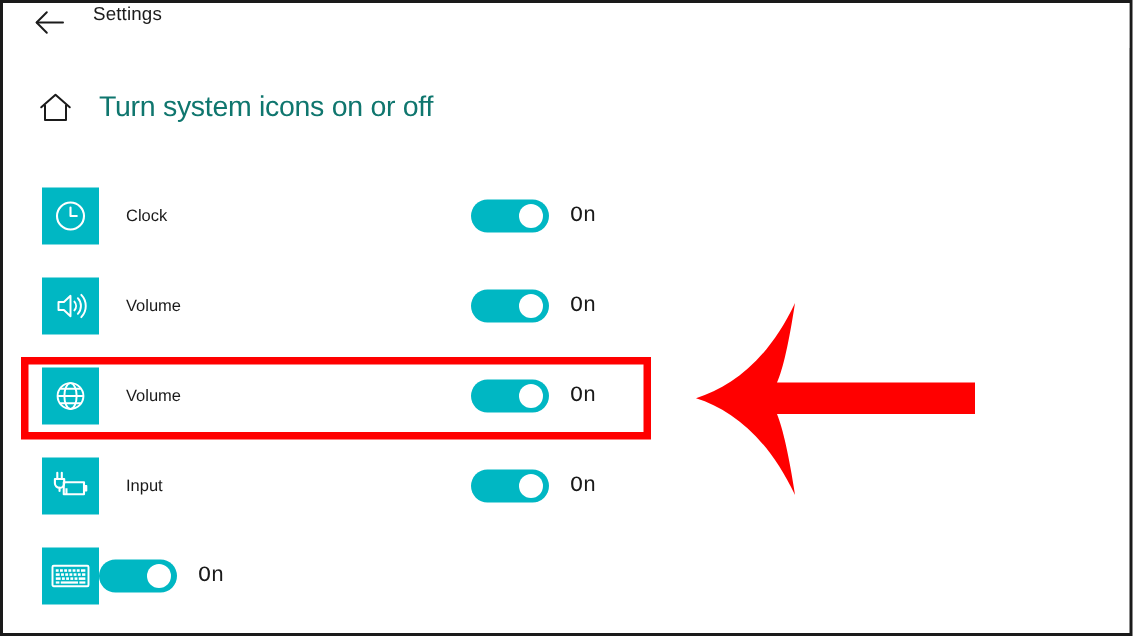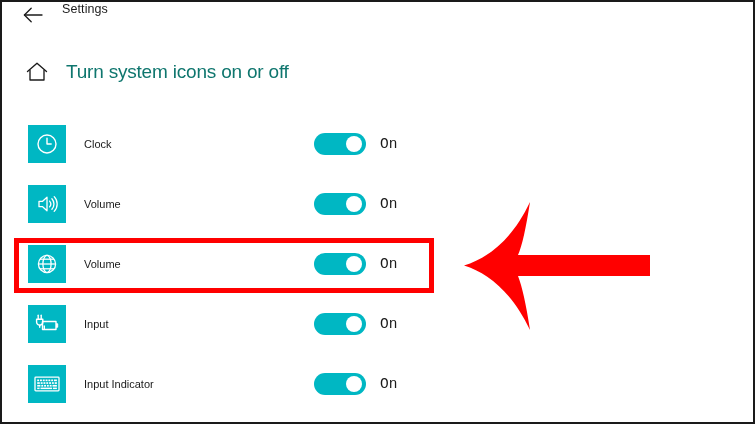--- a/index.html
+++ b/index.html
@@ -281,21 +281,20 @@
             <rect x="13.9" y="10.9" width="1.9" height="1.7"></rect>
             <rect x="16.7" y="10.9" width="1.9" height="1.7"></rect>
             <rect x="19.5" y="10.9" width="4.4" height="1.7"></rect>
 
             <rect x="4.2" y="13.6" width="2.4" height="1.5"></rect>
             <rect x="7.5" y="13.6" width="11.5" height="1.5"></rect>
             <rect x="19.9" y="13.6" width="4" height="1.5"></rect>
           </g>
         </svg>
       </div>
-      <div class="setting-label">Input Indicator</div>
       <div class="toggle">
         <div class="knob"></div>
       </div>
       <div class="toggle-state">On</div>
     </div>
 
   </div>
 
   <div id="highlight-box"></div>
 

